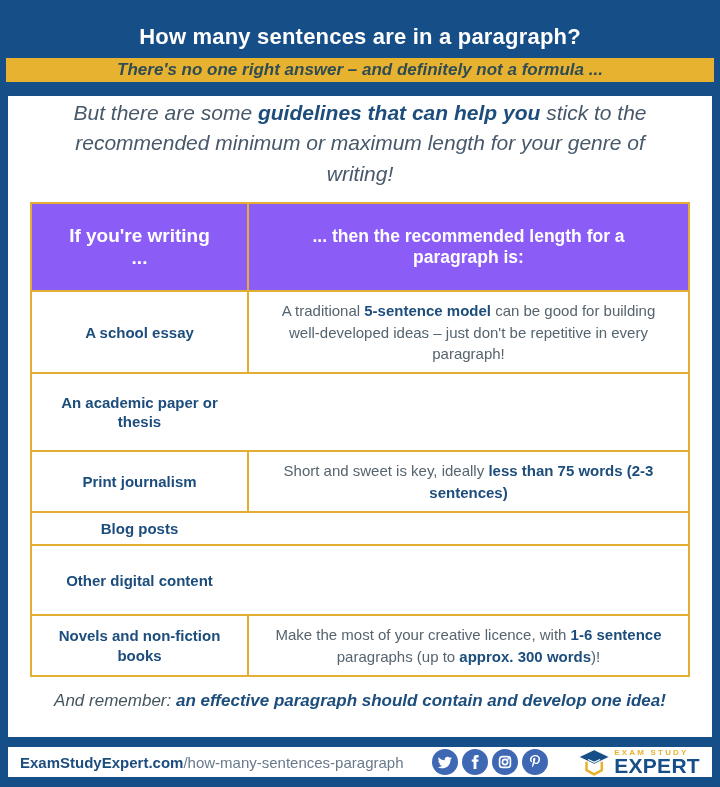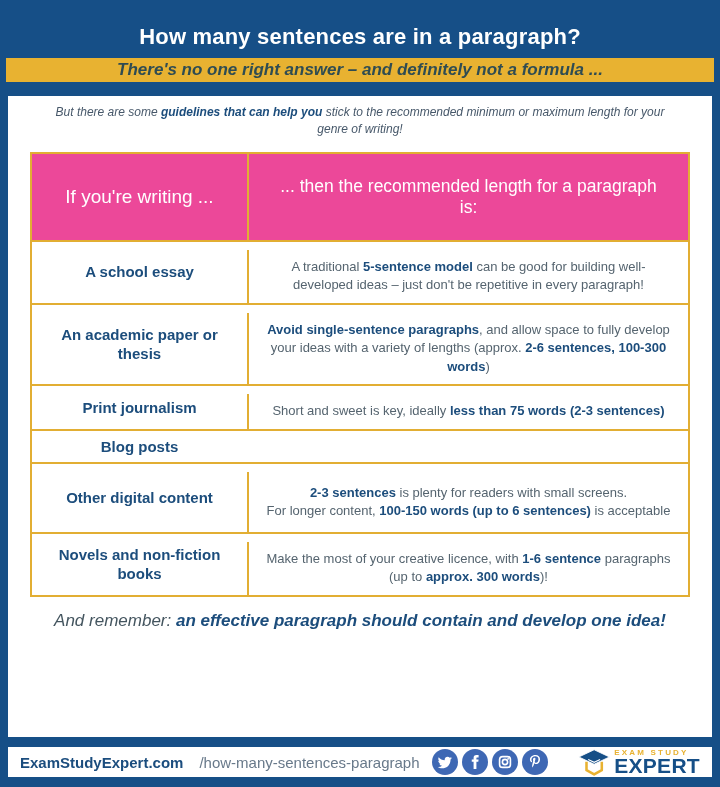--- a/index.html
+++ b/index.html
@@ -33,74 +33,73 @@
     font-style: italic; font-weight: bold; font-size: 17px; color: #2f4c52;
   }
 
   
   .body-area {
     position: absolute; top: 96px; left: 8px; right: 8px; height: 641px;
     background: #ffffff;
   }
 
   .intro {
-    width: 616px; margin: 8px auto 0;
+    width: 616px; margin: 2px auto 0;
     text-align: center; font-style: italic;
-    font-size: 12px; line-height: 1.45; color: #47586a;
+    font-size: 21px; line-height: 1.45; color: #47586a;
   }
   .intro b, .reminder b { color: #1c4d7c; }
 
   
   .tbl {
     width: 660px; margin: 13px auto 0;
     border: 2px solid #e2ae33;
   }
   .row {
     display: grid; grid-template-columns: 215px 1fr;
     border-top: 2px solid #e2ae33;
   }
   .row:first-child { border-top: none; }
   .cell { display: flex; align-items: center; justify-content: center; text-align: center; }
   .cell-r { border-left: 2px solid #e2ae33; }
 
   .th-row { min-height: 86px; }
   .th {
-    background: #ec4899; color: #ffffff; font-weight: normal;
+    background: #8b5cf6; color: #ffffff; font-weight: bold;
     padding: 8px 28px;
   }
   .th-l { font-size: 19px; }
   .th-r { font-size: 17.5px; }
 
   .genre {
     font-weight: bold; color: #1c4d7c; font-size: 15px;
     padding: 6px 12px; line-height: 1.3;
   }
   .desc {
-    font-size: 13px; color: #55646f; line-height: 1.42;
+    font-size: 15px; color: #55646f; line-height: 1.42;
     padding: 8px 16px;
-    margin-top: 8px;
   }
   .desc .b { font-weight: bold; color: #1c4d7c; }
   .r-tall { min-height: 78px; }
   .r-mid  { min-height: 70px; }
 
   .reminder {
     margin-top: 14px; text-align: center; font-style: italic;
     font-size: 17px; color: #44555f;
   }
 
   
   .footer {
     position: absolute; left: 8px; right: 8px; top: 747px; height: 30px;
     background: #ffffff;
     display: flex; align-items: center; padding: 0 12px;
   }
   .site { font-size: 15px; white-space: nowrap; }
   .site .site-bold { font-weight: bold; color: #1b4d7e; }
-  .site .site-path { color: #68798a; margin-left: 16px; }
+  .site .site-path { color: #68798a; }
 
   .socials { display: flex; gap: 4px; margin-left: auto; margin-right: 30px; }
   .socials svg { display: block; cursor: pointer; }
 
   .logo { display: flex; align-items: center; }
   .logo-text { display: flex; flex-direction: column; margin-left: 2px; }
   .logo-top {
     font-size: 8px; font-weight: bold; color: #e8b231;
     letter-spacing: 2.2px; line-height: 1;
   }
@@ -135,41 +134,35 @@
 
       <div class="row">
         <div class="cell genre">A school essay</div>
         <div class="cell desc cell-r">
             <div><span>A traditional </span><span class="b">5-sentence model</span><span> can be good for building well-developed ideas – just don't be repetitive in every paragraph!</span></div>
           </div>
       </div>
 
       <div class="row r-tall">
         <div class="cell genre">An academic paper or thesis</div>
-        <div class="cell desc cell-r">
-            <div><span class="b">Avoid single-sentence paragraphs</span><span>, and allow space to fully develop your ideas with a variety of lengths (approx. </span><span class="b">2-6 sentences, 100-300 words</span><span>)</span></div>
-          </div>
       </div>
 
       <div class="row">
         <div class="cell genre">Print journalism</div>
         <div class="cell desc cell-r">
             <div><span>Short and sweet is key, ideally </span><span class="b">less than 75 words (2-3 sentences)</span></div>
           </div>
       </div>
 
       <div class="row">
         <div class="cell genre">Blog posts</div>
       </div>
 
       <div class="row r-mid">
         <div class="cell genre">Other digital content</div>
-        <div class="cell desc cell-r">
-            <div><span class="b">2-3 sentences</span><span> is plenty for readers with small screens.</span><br><span>For longer content,  </span><span class="b">100-150 words (up to 6 sentences)</span><span> is acceptable</span></div>
-          </div>
       </div>
 
 
       <div class="row">
         <div class="cell genre">Novels and non-fiction books</div>
         <div class="cell desc cell-r">
             <div><span>Make the most of your creative licence, with </span><span class="b">1-6 sentence</span><span> paragraphs (up to </span><span class="b">approx. 300 words</span><span>)!</span></div>
           </div>
       </div>
 

